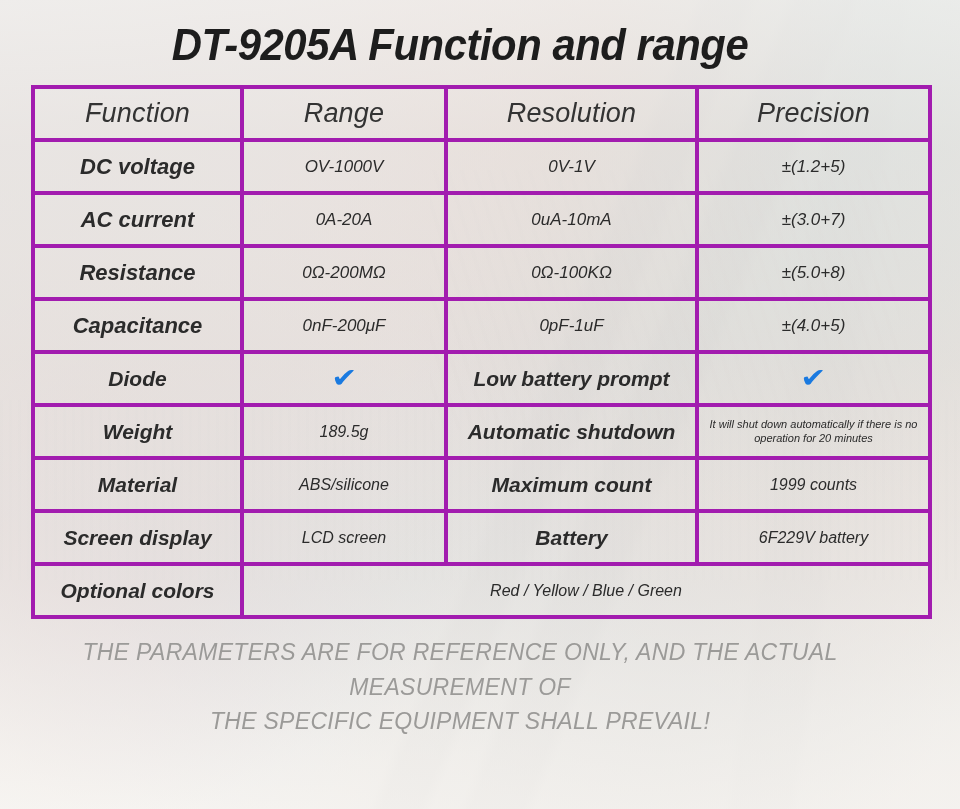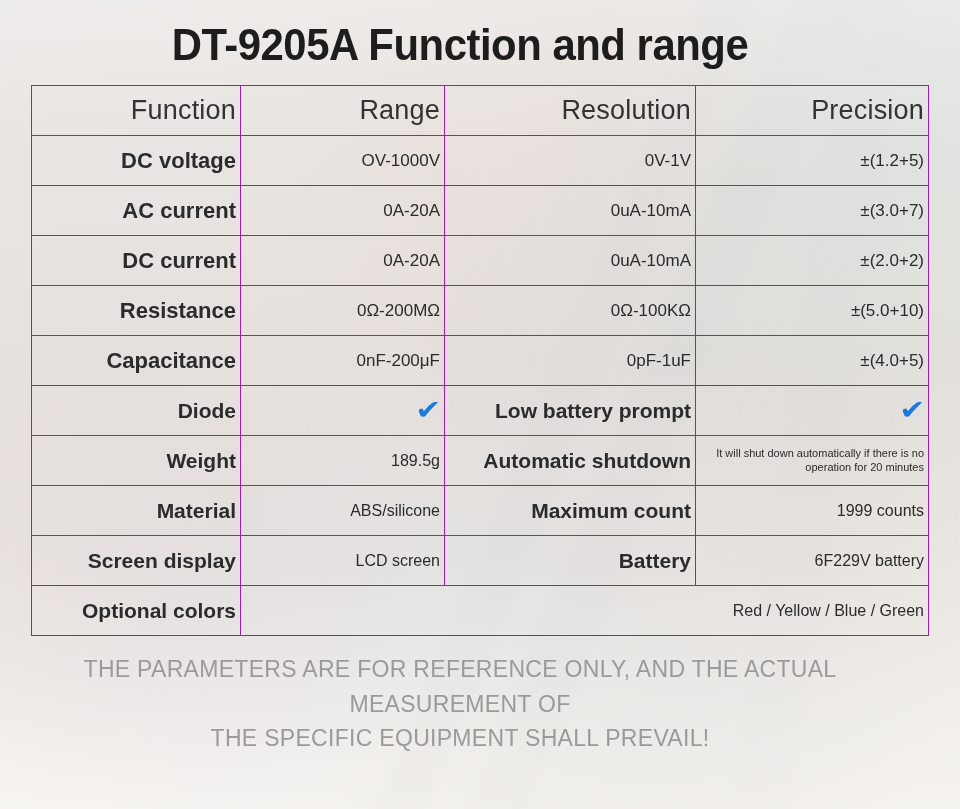--- a/index.html
+++ b/index.html
@@ -55,43 +55,43 @@
   #bg .veil{
     background:linear-gradient(180deg,
        rgba(246,245,244,.80) 0%,
        rgba(243,241,240,.70) 18%,
        rgba(242,240,238,.66) 45%,
        rgba(244,242,239,.70) 72%,
        rgba(248,246,243,.80) 100%);
   }
 
   
-  #page{position:relative;z-index:2;width:920px;height:809px;}
+  #page{position:relative;z-index:2;width:920px;height:809px;font-style:italic;}
 
   .title{
     text-align:center;
     font-family:"Liberation Sans Narrow","Liberation Sans","DejaVu Sans Condensed",sans-serif;
     font-weight:bold;
     font-size:45px;
     letter-spacing:-0.5px;
     color:#1d1d1d;
     padding-top:19px;
     transform:scaleX(.93);
     white-space:nowrap;
   }
 
   table.spec{
     border-collapse:collapse;
     width:897px;
     margin:14px 0 0 31px;
     table-layout:fixed;
   }
   table.spec td,table.spec th{
-    border:1px solid #a21caf;
-    text-align:right;
+    border:4px solid #a21caf;
+    text-align:center;
     vertical-align:middle;
     padding:0 4px;
     color:#2b2b2b;
     background:transparent;
   }
   col.c1{width:209px;}
   col.c2{width:204px;}
   col.c3{width:251px;}
   col.c4{width:233px;}
 
@@ -196,30 +196,24 @@
         <td class="val">0V-1V</td>
         <td class="val">±(1.2+5)</td>
       </tr>
       <tr class="spec-row">
         <td class="lbl">AC current</td>
         <td class="val">0A-20A</td>
         <td class="val">0uA-10mA</td>
         <td class="val">±(3.0+7)</td>
       </tr>
       <tr class="spec-row">
-        <td class="lbl">DC current</td>
-        <td class="val">0A-20A</td>
-        <td class="val">0uA-10mA</td>
-        <td class="val">±(2.0+2)</td>
-      </tr>
-      <tr class="spec-row">
         <td class="lbl">Resistance</td>
         <td class="val">0Ω-200MΩ</td>
         <td class="val">0Ω-100KΩ</td>
-        <td class="val">±(5.0+10)</td>
+        <td class="val">±(5.0+8)</td>
       </tr>
       <tr class="spec-row">
         <td class="lbl">Capacitance</td>
         <td class="val">0nF-200μF</td>
         <td class="val">0pF-1uF</td>
         <td class="val">±(4.0+5)</td>
       </tr>
 
       <tr class="feat-row">
         <td class="lbl2">Diode</td>

